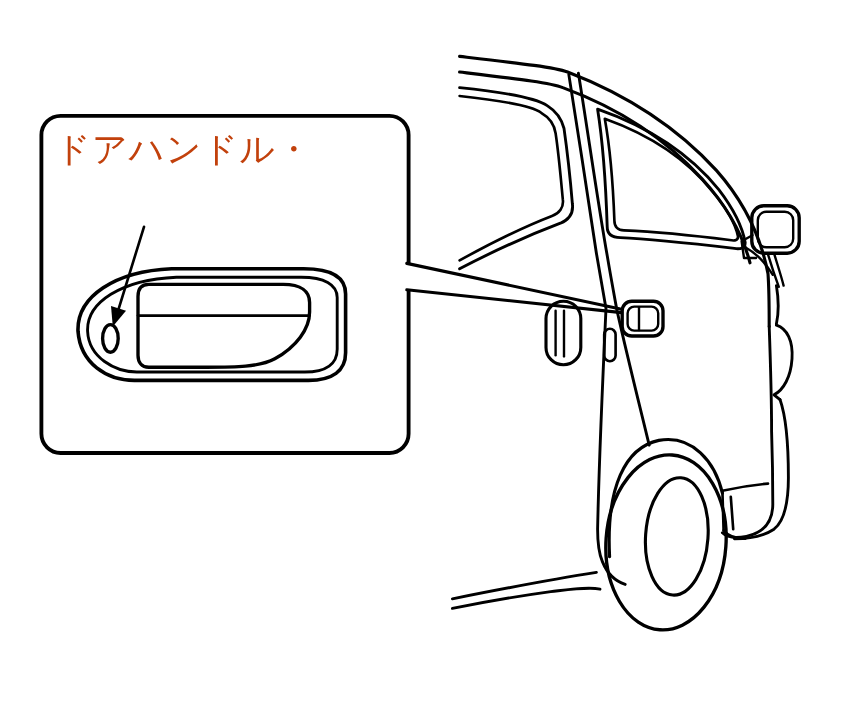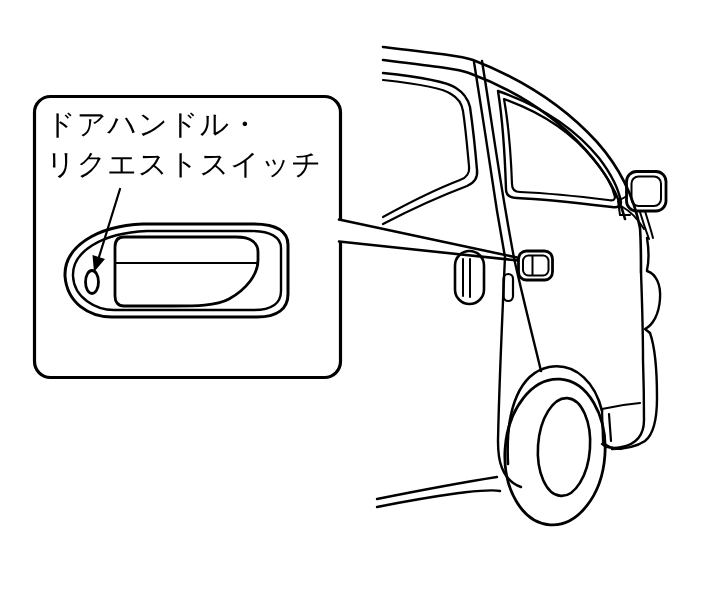--- a/index.html
+++ b/index.html
@@ -3,21 +3,21 @@
 <meta charset="utf-8">
 <style>
   html,body{margin:0;padding:0;background:#ffffff;}
   .stage{
     position:relative;width:722px;height:592px;background:#ffffff;overflow:hidden;
     font-family:"DejaVu Sans","Liberation Sans",sans-serif;
   }
   .stage svg{position:absolute;left:0;top:0;}
   .callout-label{
     position:absolute;left:46px;top:104px;z-index:5;
-    color:#000000;font-size:29px;line-height:40px;font-weight:500;
+    color:#c2410c;font-size:29px;line-height:40px;font-weight:500;
     letter-spacing:1px;white-space:nowrap;
   }
   .ln{stroke:#000;fill:none;stroke-linecap:round;stroke-linejoin:round;}
 </style>
 </head>
 <body>
 
 <div class="stage">
 
   <svg width="722" height="592" viewBox="0 0 722 592">
@@ -100,16 +100,15 @@
 
       <g>
         <path class="ln" stroke-width="2.2" d="M120 189 L99 257"></path>
         <polygon points="94,272 105,259 92.5,255" fill="#000000" stroke="none"></polygon>
       </g>
     </g>
   </svg>
 
   <div class="callout-label">
     <div>ドアハンドル・</div>
-    <div>リクエストスイッチ</div>
   </div>
 
 </div>
 
 </body></html>

